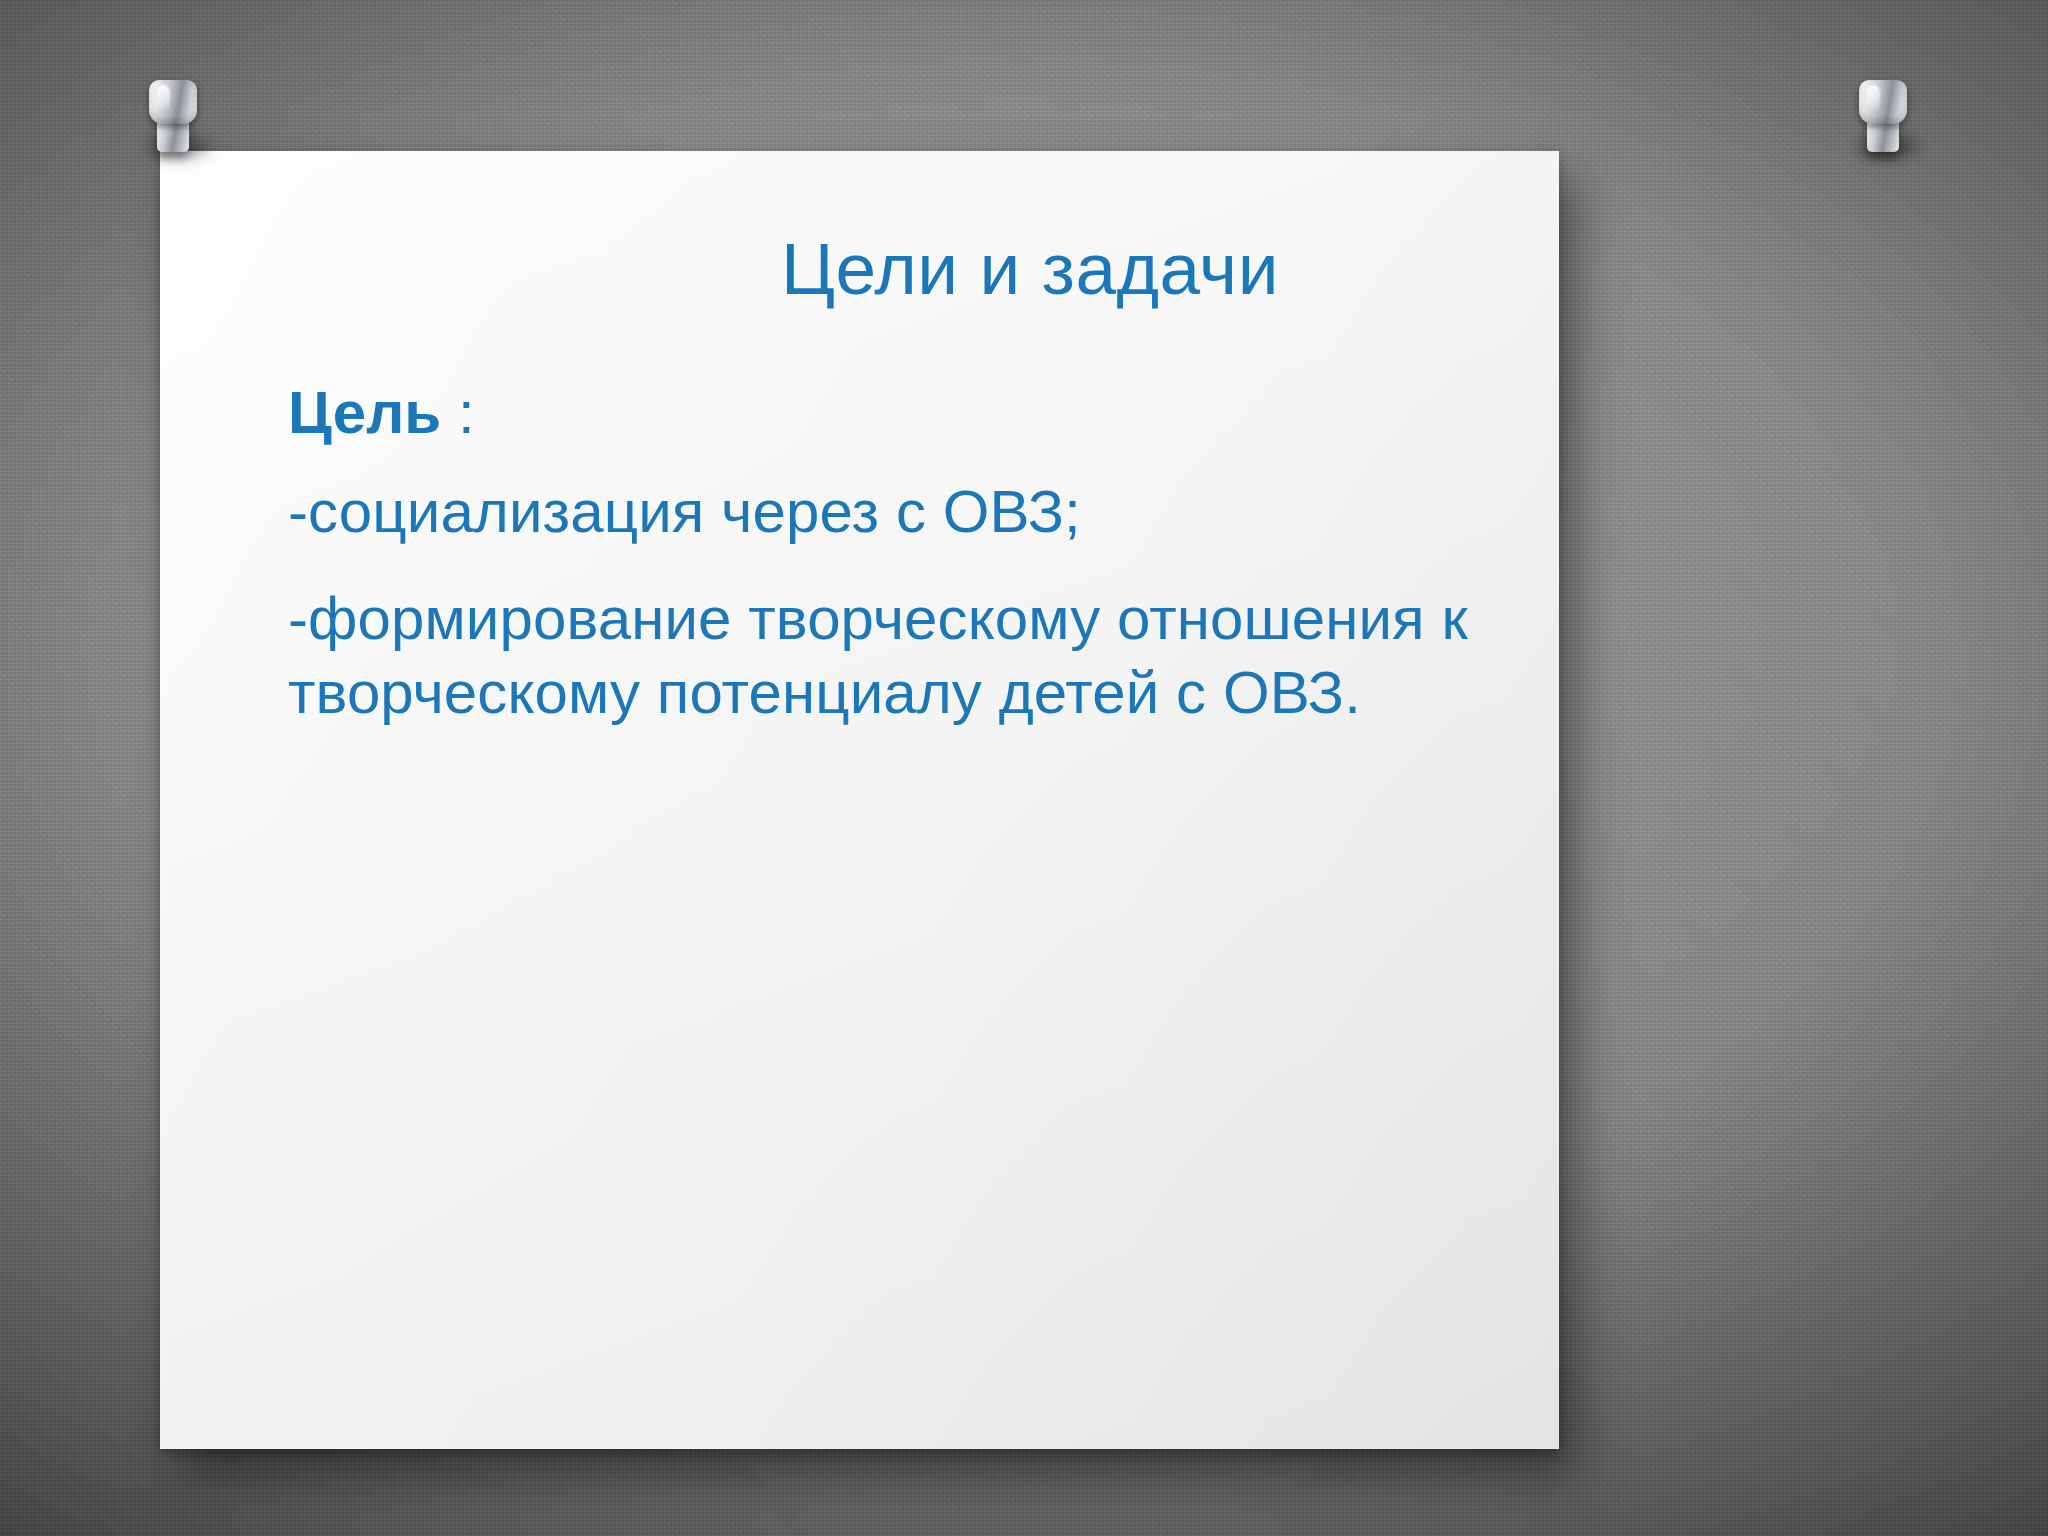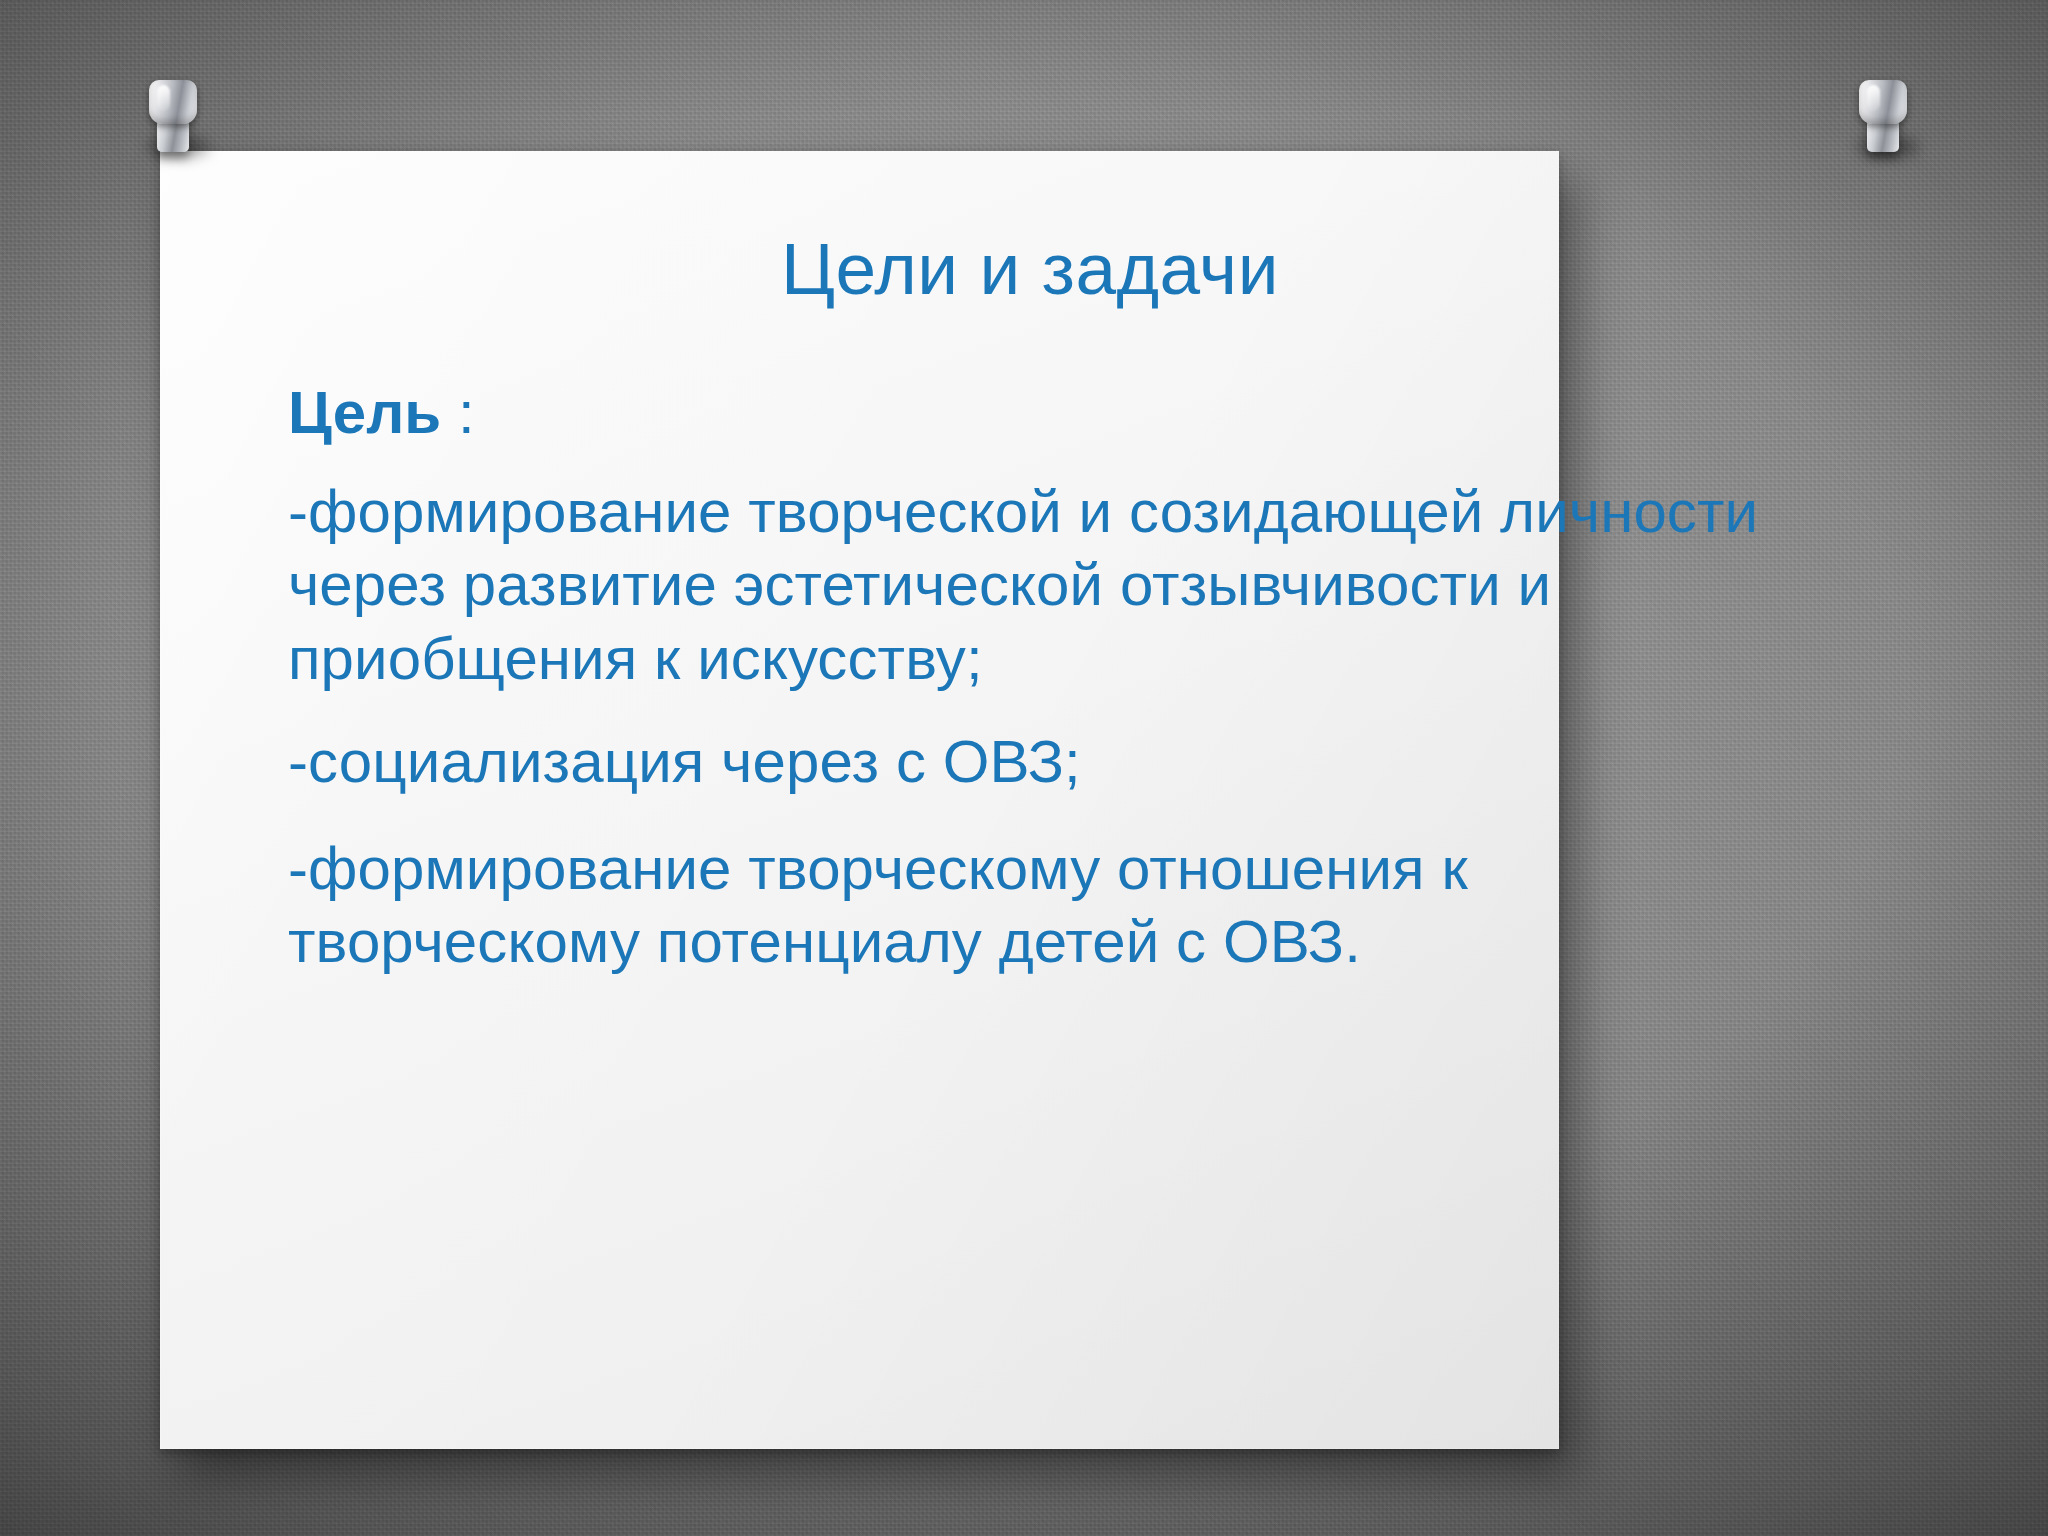--- a/index.html
+++ b/index.html
@@ -184,21 +184,20 @@
     <div id="content">
 
       <div id="slide-title">Цели и задачи</div>
 
       <div id="body-block">
 
         <p class="body-line lead">
           <span>Цель</span><span class="thin"> :</span>
         </p>
 
-        <p class="body-line">-формирование творческой и созидающей личности через развитие эстетической отзывчивости и приобщения к искусству;</p>
         <p class="body-line tight">-социализация через с ОВЗ;</p>
         <p class="body-line">-формирование  творческому отношения к творческому потенциалу детей с ОВЗ.</p>
 
       </div>
     </div>
   </div>
 
   <div class="pin" id="pin-left">
     <div class="pin-shadow"></div>
     <div class="pin-body"></div>

